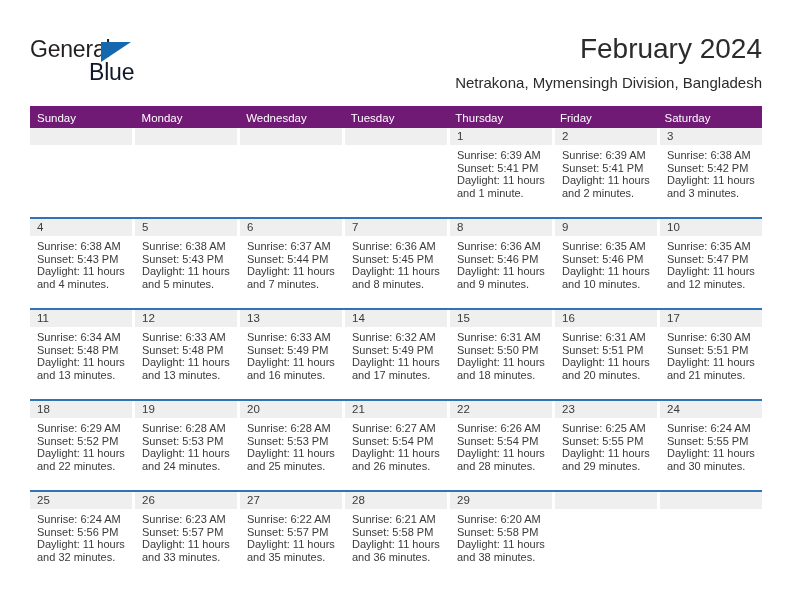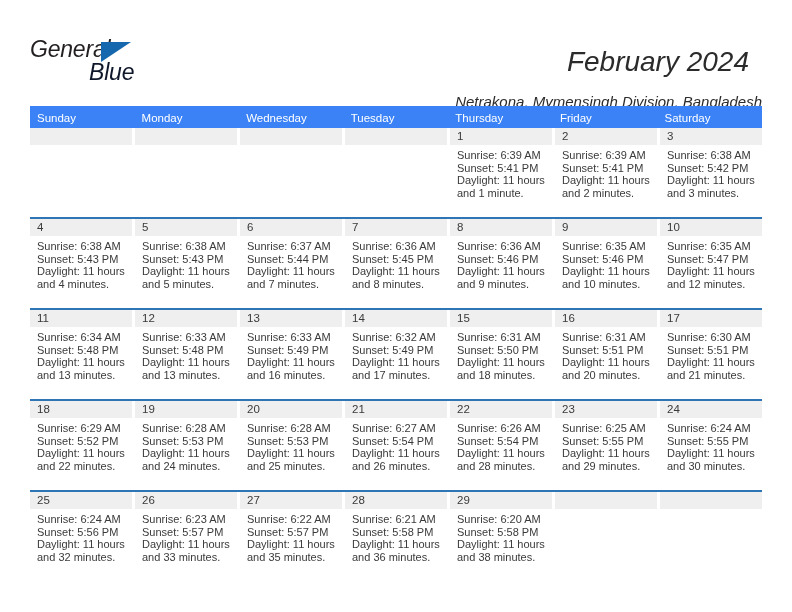--- a/index.html
+++ b/index.html
@@ -21,21 +21,20 @@
     box-sizing: border-box;
   }
 
   
   .top {
     position: absolute;
     left: 0;
     top: 0;
     width: 792px;
     height: 100px;
-    font-style: italic;
   }
   .brand {
     position: absolute;
     left: 30px;
     top: 36px;
     width: 180px;
     height: 52px;
   }
   .brand-general {
     position: absolute;
@@ -69,21 +68,21 @@
     position: absolute;
     right: 30px;
     top: 32px;
     text-align: right;
   }
   .cal-title {
     font-size: 28px;
     color: #2b2b2b;
     line-height: 34px;
     font-weight: normal;
-    margin: 13px;
+    margin: 0;
     white-space: nowrap;
   }
   .cal-subtitle {
     font-size: 15px;
     color: #2b2b2b;
     line-height: 20px;
     margin: 7px 0 0 0;
     font-weight: normal;
     white-space: nowrap;
   }
@@ -91,21 +90,21 @@
   
   .calendar {
     position: absolute;
     left: 30px;
     top: 106px;
     width: 732px;
   }
   .weekday-row {
     display: flex;
     width: 100%;
-    background: #3b82f6;
+    background: #701a75;
   }
   .weekday {
     flex: 1 1 0;
     box-sizing: border-box;
     color: #ffffff;
     font-size: 11.5px;
     line-height: 14px;
     padding: 5px 0 5px 7px;
     height: 22px;
     overflow: hidden;

